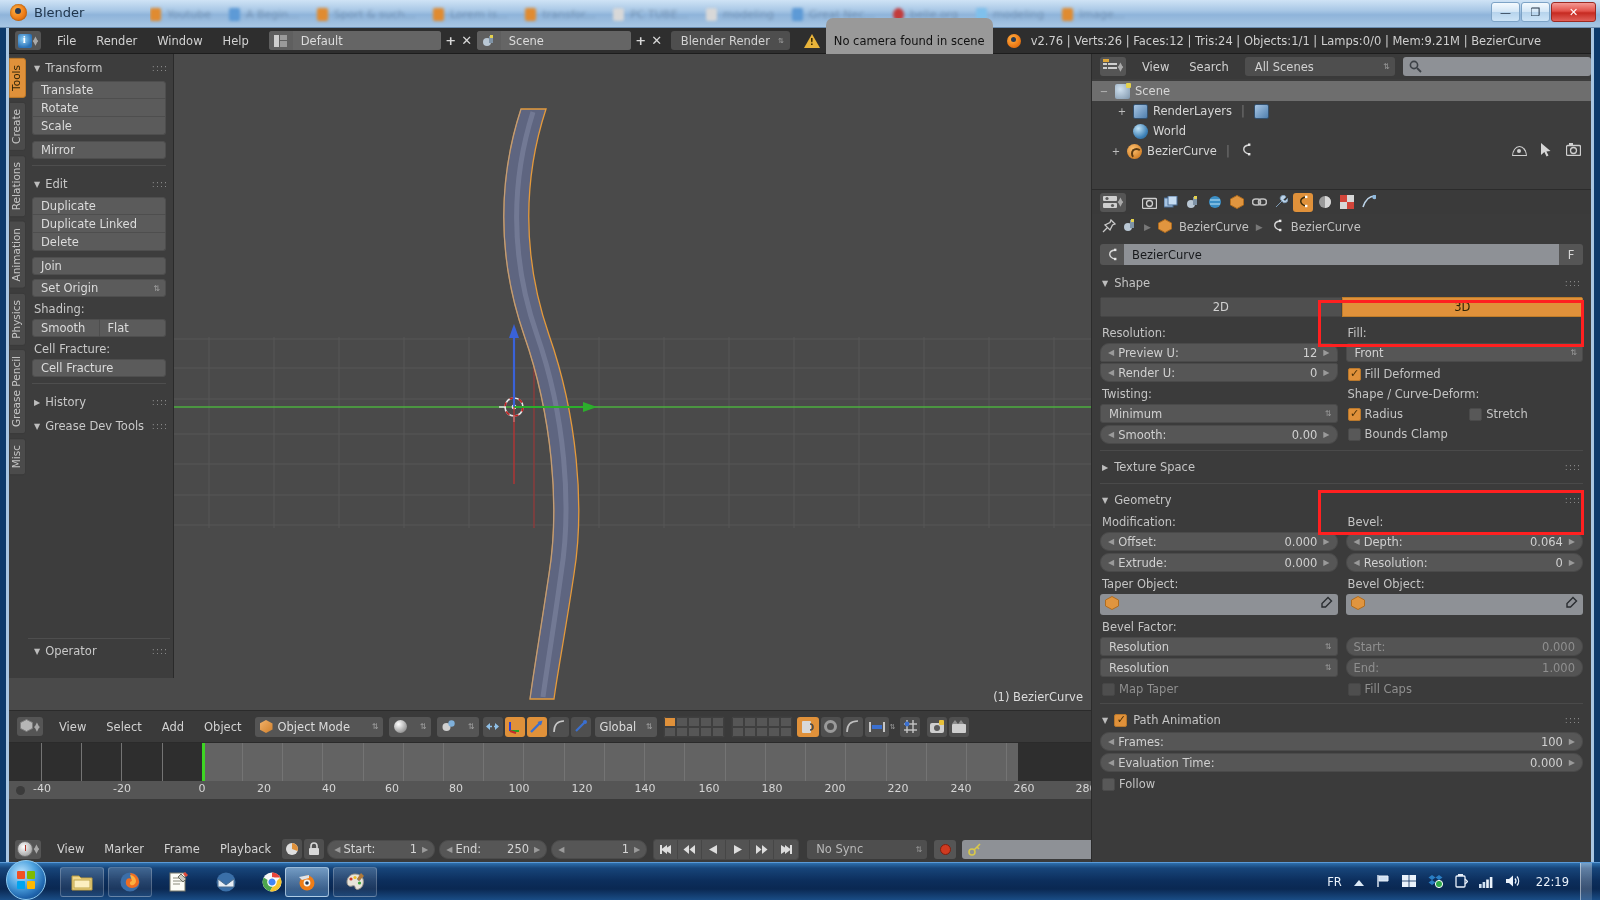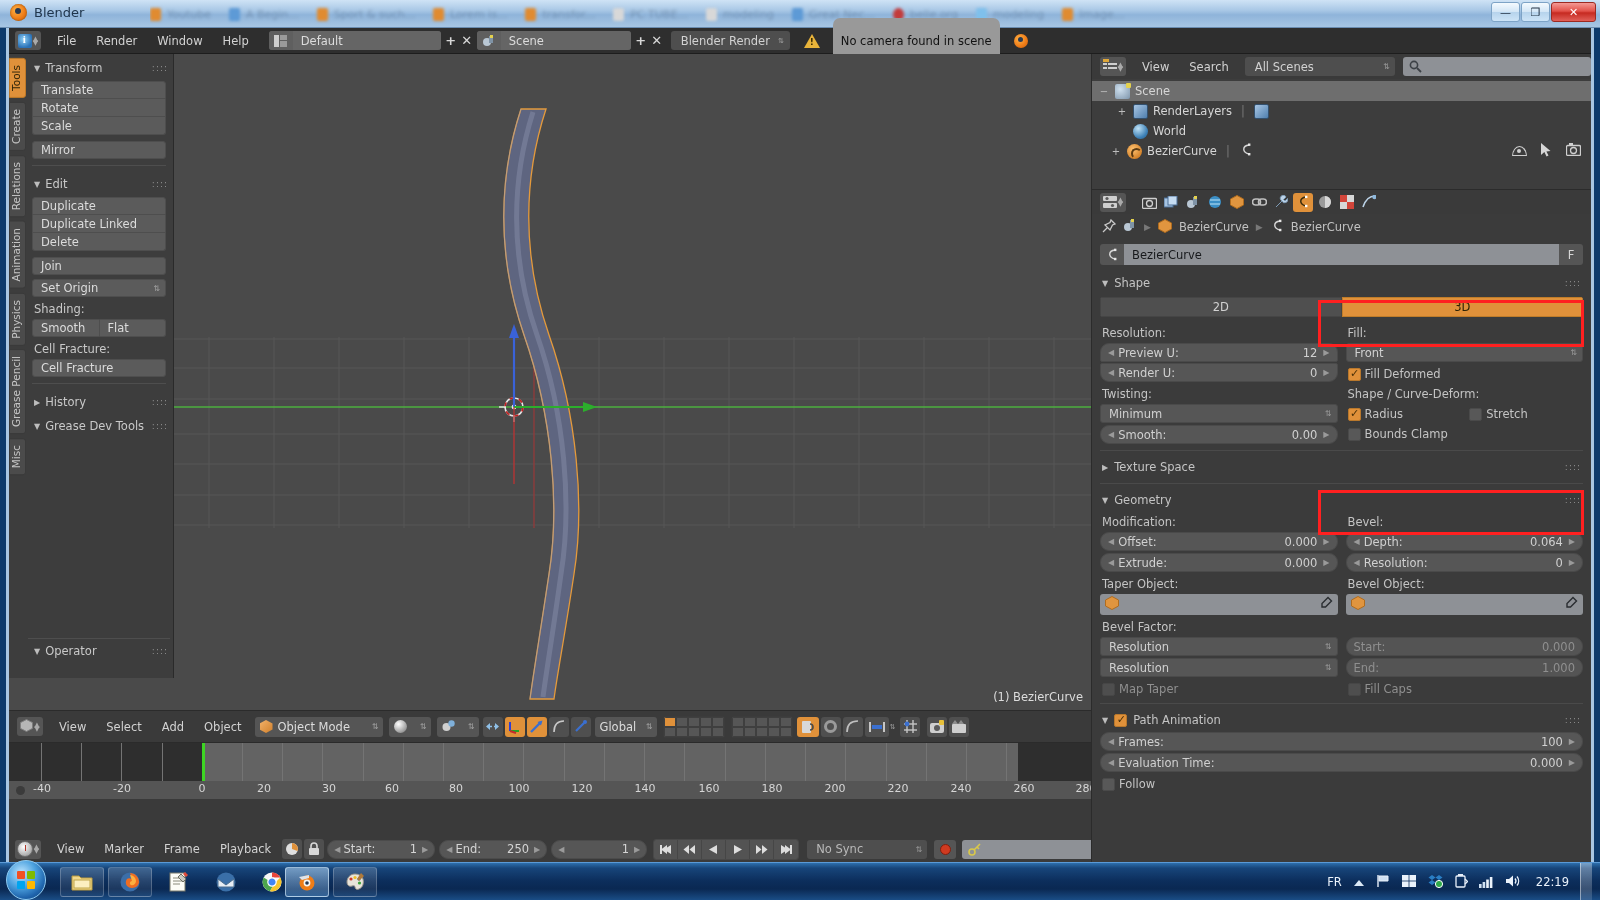--- a/index.html
+++ b/index.html
@@ -99,21 +99,21 @@
   .engine-sel{
     display:flex;align-items:center;height:19px;background:#4e4e4e;border-radius:3px;
     padding:0 6px 0 10px;margin-left:6px;font-size:11.5px;color:#d2d2d2;gap:8px;
   }
   .warn-tri{
     width:0;height:0;border-left:8px solid transparent;border-right:8px solid transparent;
     border-bottom:14px solid #e8b33a;position:relative;
   }
   .warn-tri:after{content:"!";position:absolute;left:-2px;top:3px;font-size:9px;color:#3a2a00;font-weight:bold;}
   .warn-box{
-    background:#999;color:#111;font-size:11.5px;padding:16px 8px;border-radius:7px;margin-left:13px;
+    background:#999;color:#111;font-size:11.5px;padding:16px 8px;border-radius:7px;margin-left:6px;
   }
   #stats-text{ font-size:11.5px;color:#cfcfcf; margin-left:10px; white-space:nowrap; }
   .mini-blender-logo{
     width:14px;height:14px;border-radius:50%;margin-left:14px;
     background:radial-gradient(circle at 38% 36%, #ffb347 0%, #ef7d18 55%, #c85c0a 100%);
     position:relative;
   }
   .mini-blender-logo:after{content:"";position:absolute;left:4px;top:3.5px;width:5px;height:5px;border-radius:50%;background:#2a3a52;}
 
   
@@ -445,20 +445,21 @@
     </div>
     <div class="px-btn">+</div>
     <div class="px-btn">✕</div>
     <div class="engine-sel">
       <span>Blender Render</span>
       <span class="tiny-arrows" style="color:#a0a0a0">⇅</span>
     </div>
     <div style="margin-left:14px" class="warn-tri"></div>
     <div class="warn-box">No camera found in scene</div>
     <div class="mini-blender-logo"></div>
+    <div id="stats-text">v2.76 | Verts:26 | Faces:12 | Tris:24 | Objects:1/1 | Lamps:0/0 | Mem:9.21M | BezierCurve</div>
   </div>
 
   <div id="viewport-region">
     <div id="vp-canvas">
       <svg id="vp-grid" viewBox="0 0 1088 656" preserveAspectRatio="none">
 
         <g stroke="#565656" stroke-width="1" fill="none">
           <line x1="165" y1="285" x2="1088" y2="285"></line>
           <line x1="165" y1="314" x2="1088" y2="314"></line>
           <line x1="165" y1="345" x2="1088" y2="345"></line>
@@ -761,21 +762,21 @@
       <div class="tl-vline" style="left:957px"></div>
         <div class="tl-vline" style="left:997px"></div>
       <div id="playhead" style="left:193px"></div>
     </div>
     <div id="tl-ruler">
       <div id="tl-dot"></div>
       <div class="tl-tick" style="left:193px">0</div>
       <div class="tl-tick" style="left:113px">-20</div>
       <div class="tl-tick" style="left:33px">-40</div>
       <div class="tl-tick" style="left:255px">20</div>
-      <div class="tl-tick" style="left:320px">30</div>
+      <div class="tl-tick" style="left:320px">40</div>
       <div class="tl-tick" style="left:383px">60</div>
       <div class="tl-tick" style="left:447px">80</div>
       <div class="tl-tick" style="left:510px">100</div>
       <div class="tl-tick" style="left:573px">120</div>
       <div class="tl-tick" style="left:636px">140</div>
       <div class="tl-tick" style="left:700px">160</div>
       <div class="tl-tick" style="left:763px">180</div>
       <div class="tl-tick" style="left:826px">200</div>
       <div class="tl-tick" style="left:889px">220</div>
       <div class="tl-tick" style="left:952px">240</div>

